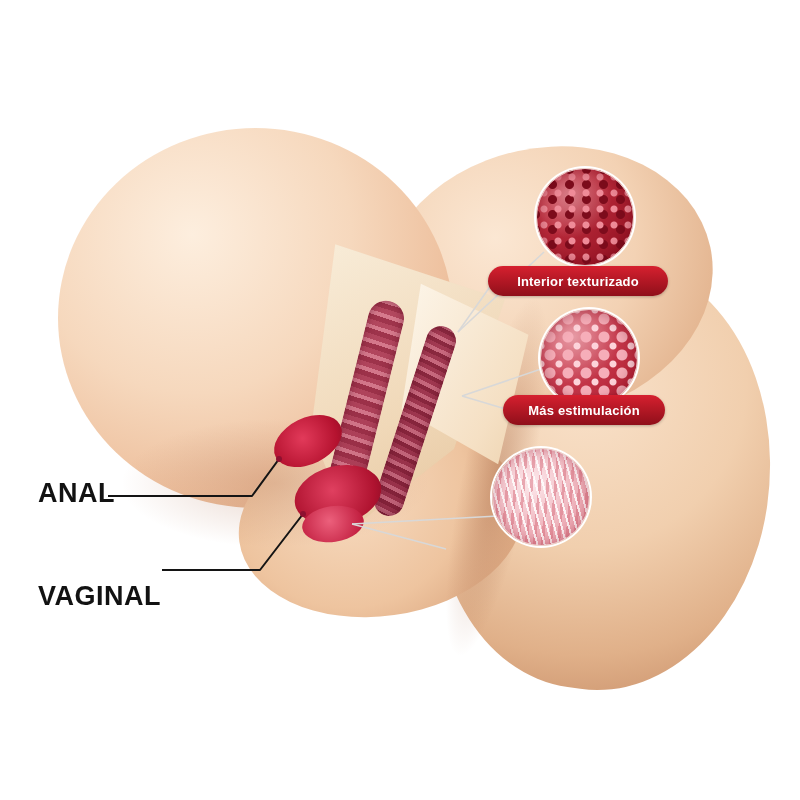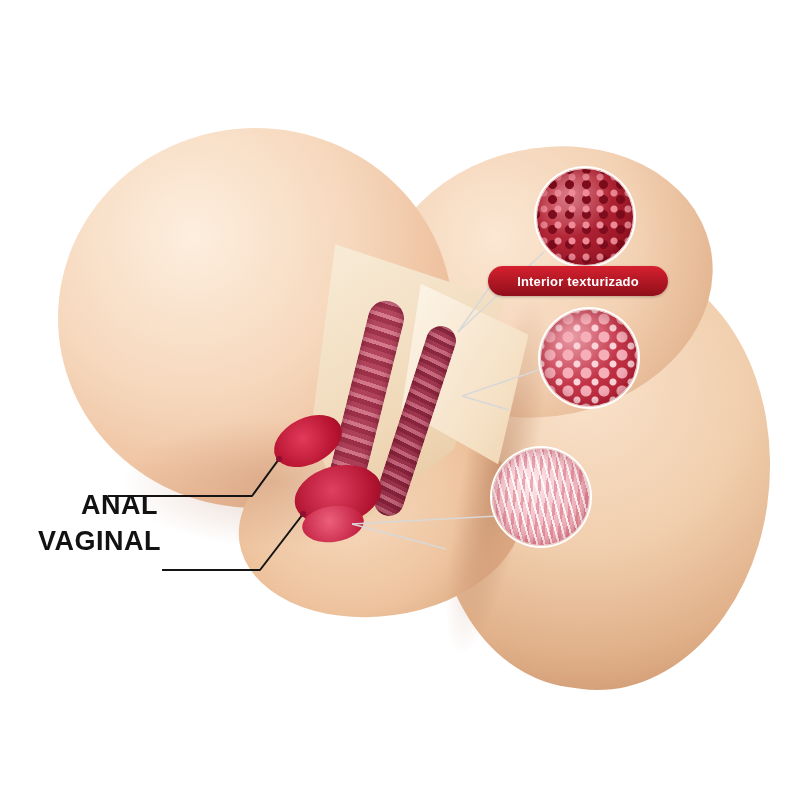--- a/index.html
+++ b/index.html
@@ -80,22 +80,22 @@
     display:flex;align-items:center;justify-content:center;
     background:linear-gradient(#d6202f,#8f0f1a);
     color:#ffffff;font-size:13px;font-weight:bold;letter-spacing:.2px;
     box-shadow:0 1px 3px rgba(0,0,0,.25);}
   .pill-1{left:488px;top:266px;width:180px;}
   .pill-2{left:503px;top:395px;width:162px;}
   .pill-3{left:440px;top:534px;width:202px;}
 
   
   .side-label{position:absolute;z-index:6;color:#121212;font-weight:bold;font-size:27px;letter-spacing:.5px;}
-  .side-label.anal{left:38px;top:490px;margin-left:43px;}
-  .side-label.vaginal{left:38px;top:526px;}
+  .side-label.anal{left:38px;top:478px;}
+  .side-label.vaginal{left:38px;top:581px;}
 </style>
 </head>
 <body>
 
 <div class="stage">
 
   <div class="blob thigh-right"></div>
   <div class="blob hip-right"></div>
   <div class="blob glute-left"></div>
   <div class="blob leg-left"></div>
@@ -129,17 +129,20 @@
     <circle cx="303" cy="514" r="3" fill="#8e1030"></circle>
   </svg>
 
   <div class="inset inset-1"></div>
   <div class="inset inset-2"></div>
   <div class="inset inset-3"></div>
 
   <div class="pill pill-1">
     <span>Interior texturizado</span>
   </div>
+  <div class="pill pill-2">
+    <span>Más estimulación</span>
+  </div>
 
   <div class="side-label anal">ANAL</div>
   <div class="side-label vaginal">VAGINAL</div>
 
 </div>
 
 </body></html>

